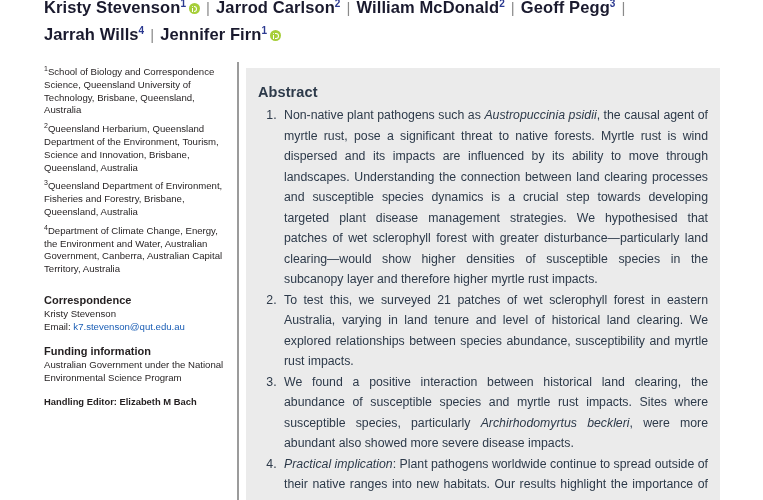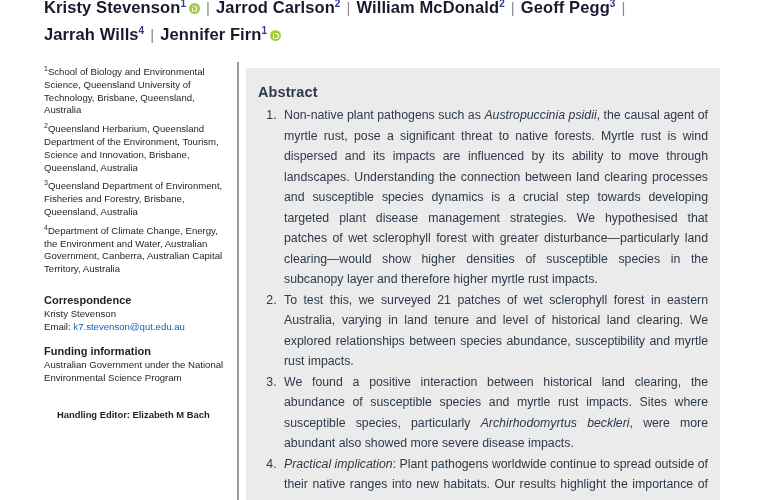--- a/index.html
+++ b/index.html
@@ -114,21 +114,21 @@
     line-height: 13px;
   }
   .email-link {
     color: #1b5eb5;
     text-decoration: none;
     margin-top: 44px;
   }
   .handling {
     font-weight: bold;
     font-size: 9.4px;
-    margin: 13px;
+    margin: 0;
   }
 
   
   .divider {
     position: absolute;
     left: 237px;
     top: 62px;
     width: 2px;
     height: 438px;
     background: #9b9b9b;
@@ -174,21 +174,21 @@
 <body>
 
 <div class="authors">
   <div class="author-line"><span class="author-name">Kristy Stevenson<sup>1</sup></span><span class="orcid"><span class="orcid-d"></span></span><span class="sep">|</span><span class="author-name">Jarrod Carlson<sup>2</sup></span><span class="sep">|</span><span class="author-name">William McDonald<sup>2</sup></span><span class="sep">|</span><span class="author-name">Geoff Pegg<sup>3</sup></span><span class="sep">|</span></div>
   <div class="author-line"><span class="author-name">Jarrah Wills<sup>4</sup></span><span class="sep">|</span><span class="author-name">Jennifer Firn<sup>1</sup></span><span class="orcid"><span class="orcid-d"></span></span></div>
 </div>
 
 <div class="sidebar">
 
   <div>
-      <p class="affil"><sup>1</sup><span>School of Biology and Environmental Science, Queensland University of Technology, Brisbane, Queensland, Australia</span></p>
+      <p class="affil"><sup>1</sup><span>School of Biology and Correspondence Science, Queensland University of Technology, Brisbane, Queensland, Australia</span></p>
       <p class="affil"><sup>2</sup><span>Queensland Herbarium, Queensland Department of the Environment, Tourism, Science and Innovation, Brisbane, Queensland, Australia</span></p>
       <p class="affil"><sup>3</sup><span>Queensland Department of Environment, Fisheries and Forestry, Brisbane, Queensland, Australia</span></p>
       <p class="affil"><sup>4</sup><span>Department of Climate Change, Energy, the Environment and Water, Australian Government, Canberra, Australian Capital Territory, Australia</span></p>
     </div>
 
   <div class="sb-gap"></div>
 
   <p class="sb-head">Correspondence</p>
   <p class="sb-line">Kristy Stevenson</p>
   <p class="sb-line">

